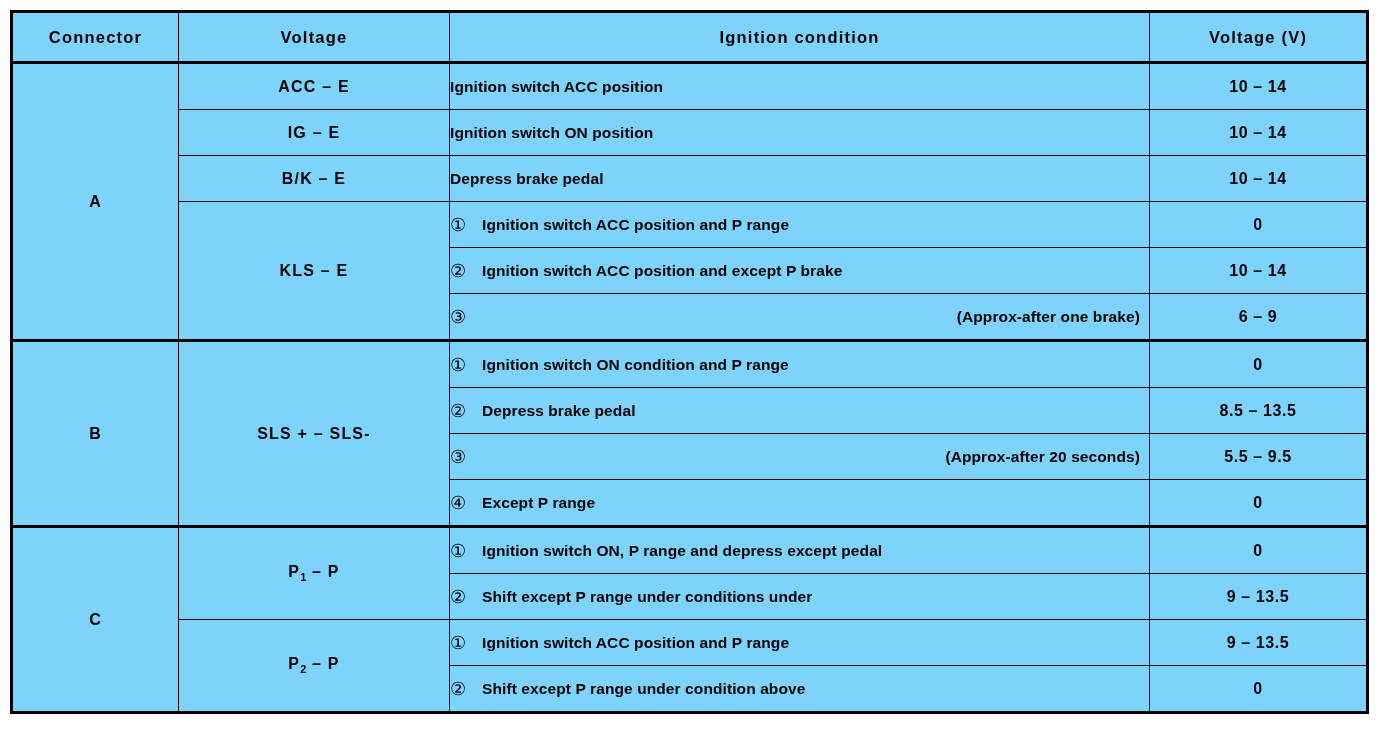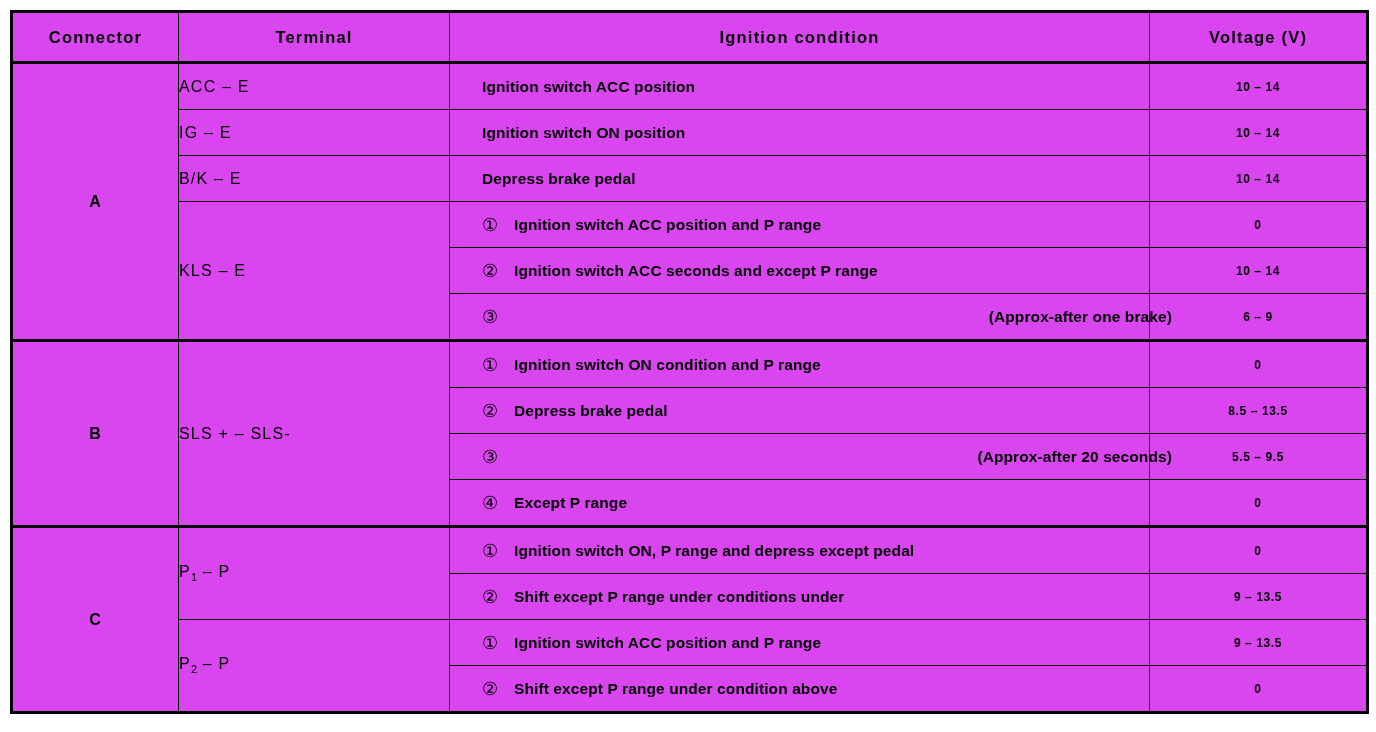--- a/index.html
+++ b/index.html
@@ -39,21 +39,21 @@
   table.spec-table col.col-connector { width: 167px; }
   table.spec-table col.col-terminal  { width: 271px; }
   table.spec-table col.col-condition { width: 700px; }
   table.spec-table col.col-voltage   { width: 218px; }
 
   table.spec-table th,
   table.spec-table td {
     border: 1.5px solid #000;
     padding: 0;
     vertical-align: middle;
-    background: #d946ef;
+    background: #7dd3fc;
   }
 
   
   table.spec-table {
     border: 3px solid #000;
   }
 
   
   tr.header-row th {
     height: 48px;
@@ -70,23 +70,23 @@
   td.connector-cell {
     text-align: center;
     font-size: 16px;
     font-weight: bold;
     letter-spacing: 1px;
     border-right: 2.5px solid #000;
   }
 
   
   td.terminal-cell {
-    text-align: left;
+    text-align: center;
     font-size: 16px;
-    font-weight: normal;
+    font-weight: bold;
     letter-spacing: 1.2px;
     border-right: 2.5px solid #000;
   }
   td.terminal-cell .sub {
     font-size: 11px;
     vertical-align: sub;
     letter-spacing: 0;
   }
 
   
@@ -97,41 +97,40 @@
     font-size: 15.5px;
     font-weight: bold;
     letter-spacing: 0.1px;
     border-right: 2.5px solid #000;
     white-space: nowrap;
   }
   .cond-line {
     display: flex;
     align-items: flex-start;
     width: 100%;
-    margin-left: 32px;
   }
   .cond-line.push-right .cond-text {
     margin-left: auto;
     padding-right: 9px;
   }
   .circ-num {
     display: inline-block;
     min-width: 22px;
     margin-right: 10px;
     font-size: 18px;
     font-weight: normal;
     line-height: 1;
     flex: 0 0 auto;
   }
   .cond-text { display: inline-block; }
 
   
   td.voltage-cell {
     text-align: center;
-    font-size: 12px;
+    font-size: 16px;
     font-weight: bold;
     letter-spacing: 0.6px;
   }
 
   
   tr.data-row td { height: 45px; }
 
   
   tr.section-start > td { border-top: 3px solid #000; }
 </style>
@@ -144,21 +143,21 @@
     <colgroup>
       <col class="col-connector">
       <col class="col-terminal">
       <col class="col-condition">
       <col class="col-voltage">
     </colgroup>
 
     <thead>
       <tr class="header-row">
         <th class="th-connector">Connector</th>
-        <th class="th-terminal">Terminal</th>
+        <th class="th-terminal">Voltage</th>
         <th class="th-condition">Ignition condition</th>
         <th class="th-voltage">Voltage (V)</th>
       </tr>
     </thead>
 
     <tbody id="table-body">
         <tr class="data-row">
           <td class="connector-cell" rowspan="6">A</td>
           <td class="terminal-cell" rowspan="1">ACC – E</td>
           <td class="condition-cell">
@@ -193,21 +192,21 @@
               <span class="circ-num">①</span>
               <span class="cond-text">Ignition switch ACC position and P range</span>
             </div>
           </td>
           <td class="voltage-cell">0</td>
         </tr>
         <tr class="data-row">
           <td class="condition-cell">
             <div class="cond-line">
               <span class="circ-num">②</span>
-              <span class="cond-text">Ignition switch ACC seconds and except P range</span>
+              <span class="cond-text">Ignition switch ACC position and except P brake</span>
             </div>
           </td>
           <td class="voltage-cell">10 – 14</td>
         </tr>
         <tr class="data-row">
           <td class="condition-cell">
             <div class="cond-line push-right">
               <span class="circ-num">③</span>
               <span class="cond-text">(Approx-after one brake)</span>
             </div>

